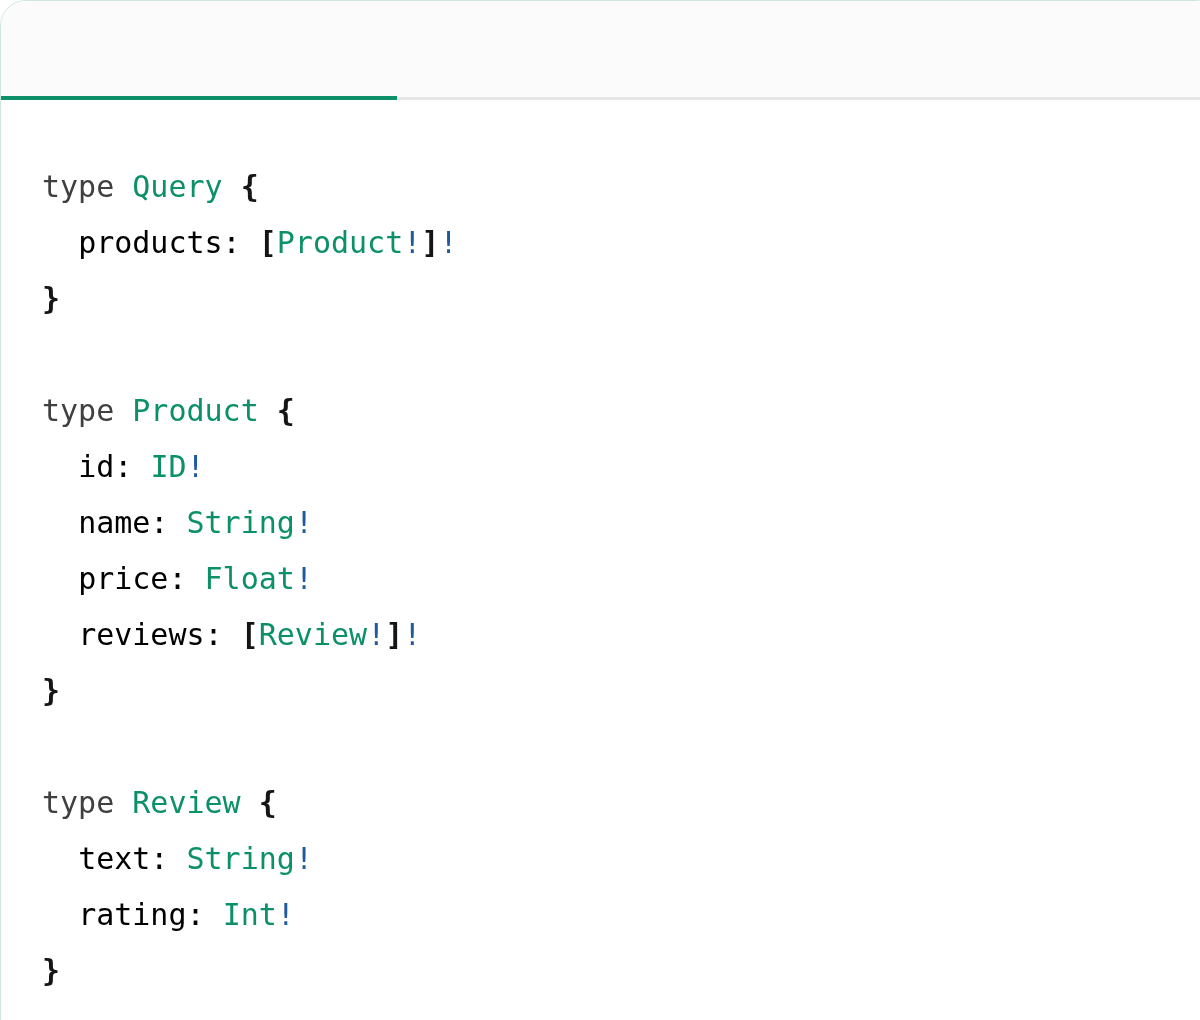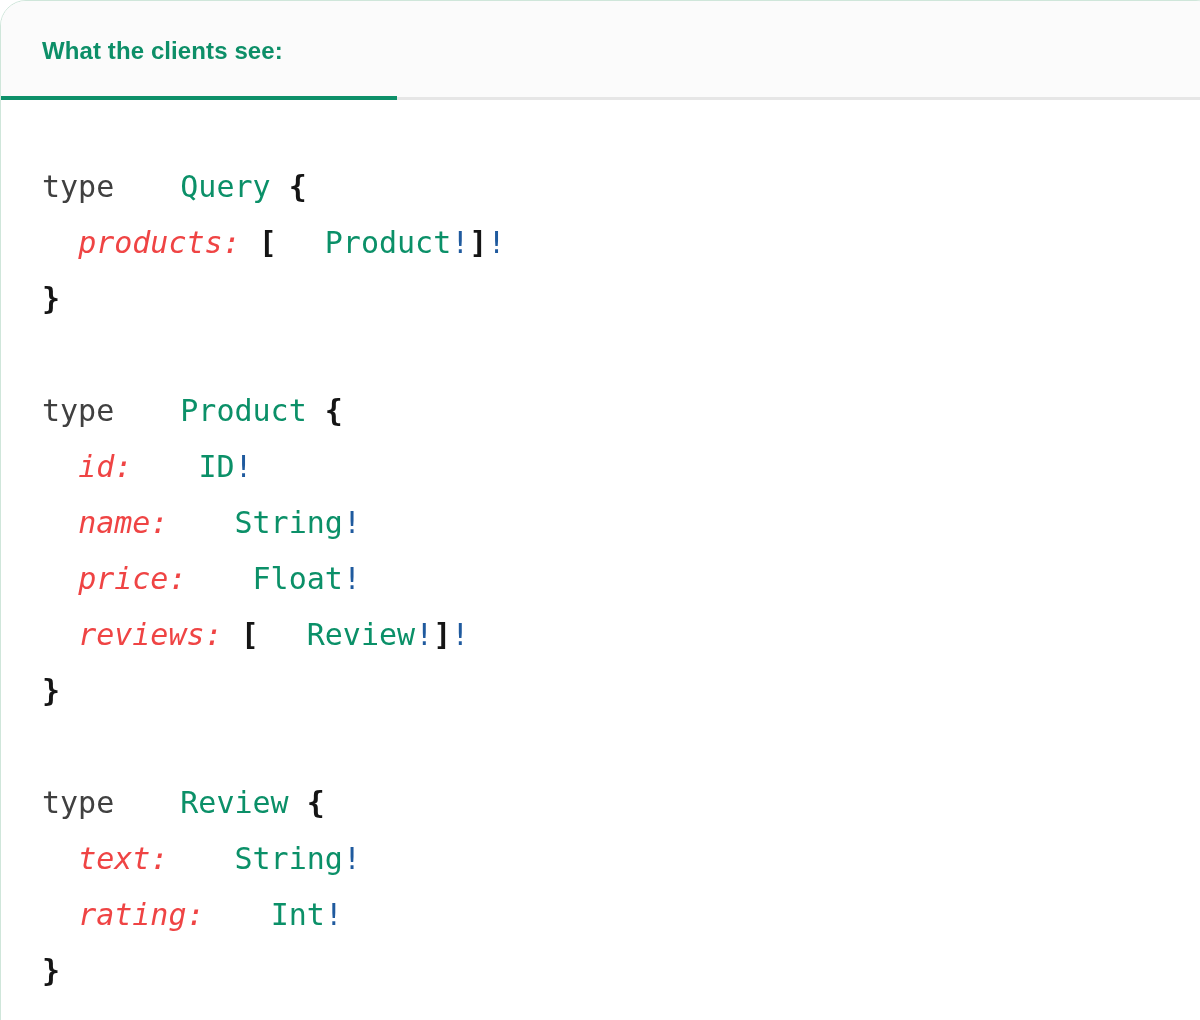--- a/index.html
+++ b/index.html
@@ -96,37 +96,34 @@
     height: 56px;
     white-space: pre;
   }
 
   .code-line.blank {
     height: 56px;
   }
 
   
   .tok-keyword  { color: #404040; }
-  .tok-type     { color: #0b9068; margin-left: 48px; }
-  .tok-field    { color: #ef4444; font-style: italic; }
+  .tok-type     { color: #0b9068; }
+  .tok-field    { color: #000000; }
   .tok-punct    { color: #151515; font-weight: 700; }
   .tok-bracket  { color: #151515; font-weight: 700; }
   .tok-bang     { color: #1f5a9e; }
   .tok-plain    { color: #1a1a1a; }
 </style>
 </head>
 <body>
 
 <div class="card">
 
   <div class="tabbar">
     <div class="tabbar-rule"></div>
-    <div class="tab">
-      <span class="tab-label">What the clients see:</span>
-    </div>
     <div class="tab-underline"></div>
   </div>
 
   <div class="code-area">
     <pre class="code" id="code-block"><div class="code-line"><span class="tok-keyword">type</span><span class="tok-plain"> </span><span class="tok-type">Query</span><span class="tok-plain"> </span><span class="tok-punct">{</span></div><div class="code-line"><span class="tok-plain">  </span><span class="tok-field">products:</span><span class="tok-plain"> </span><span class="tok-bracket">[</span><span class="tok-type">Product</span><span class="tok-bang">!</span><span class="tok-bracket">]</span><span class="tok-bang">!</span></div><div class="code-line"><span class="tok-punct">}</span></div><div class="code-line blank">&nbsp;</div><div class="code-line"><span class="tok-keyword">type</span><span class="tok-plain"> </span><span class="tok-type">Product</span><span class="tok-plain"> </span><span class="tok-punct">{</span></div><div class="code-line"><span class="tok-plain">  </span><span class="tok-field">id:</span><span class="tok-plain"> </span><span class="tok-type">ID</span><span class="tok-bang">!</span></div><div class="code-line"><span class="tok-plain">  </span><span class="tok-field">name:</span><span class="tok-plain"> </span><span class="tok-type">String</span><span class="tok-bang">!</span></div><div class="code-line"><span class="tok-plain">  </span><span class="tok-field">price:</span><span class="tok-plain"> </span><span class="tok-type">Float</span><span class="tok-bang">!</span></div><div class="code-line"><span class="tok-plain">  </span><span class="tok-field">reviews:</span><span class="tok-plain"> </span><span class="tok-bracket">[</span><span class="tok-type">Review</span><span class="tok-bang">!</span><span class="tok-bracket">]</span><span class="tok-bang">!</span></div><div class="code-line"><span class="tok-punct">}</span></div><div class="code-line blank">&nbsp;</div><div class="code-line"><span class="tok-keyword">type</span><span class="tok-plain"> </span><span class="tok-type">Review</span><span class="tok-plain"> </span><span class="tok-punct">{</span></div><div class="code-line"><span class="tok-plain">  </span><span class="tok-field">text:</span><span class="tok-plain"> </span><span class="tok-type">String</span><span class="tok-bang">!</span></div><div class="code-line"><span class="tok-plain">  </span><span class="tok-field">rating:</span><span class="tok-plain"> </span><span class="tok-type">Int</span><span class="tok-bang">!</span></div><div class="code-line"><span class="tok-punct">}</span></div></pre>
   </div>
 
 </div>
 
 </body></html>

